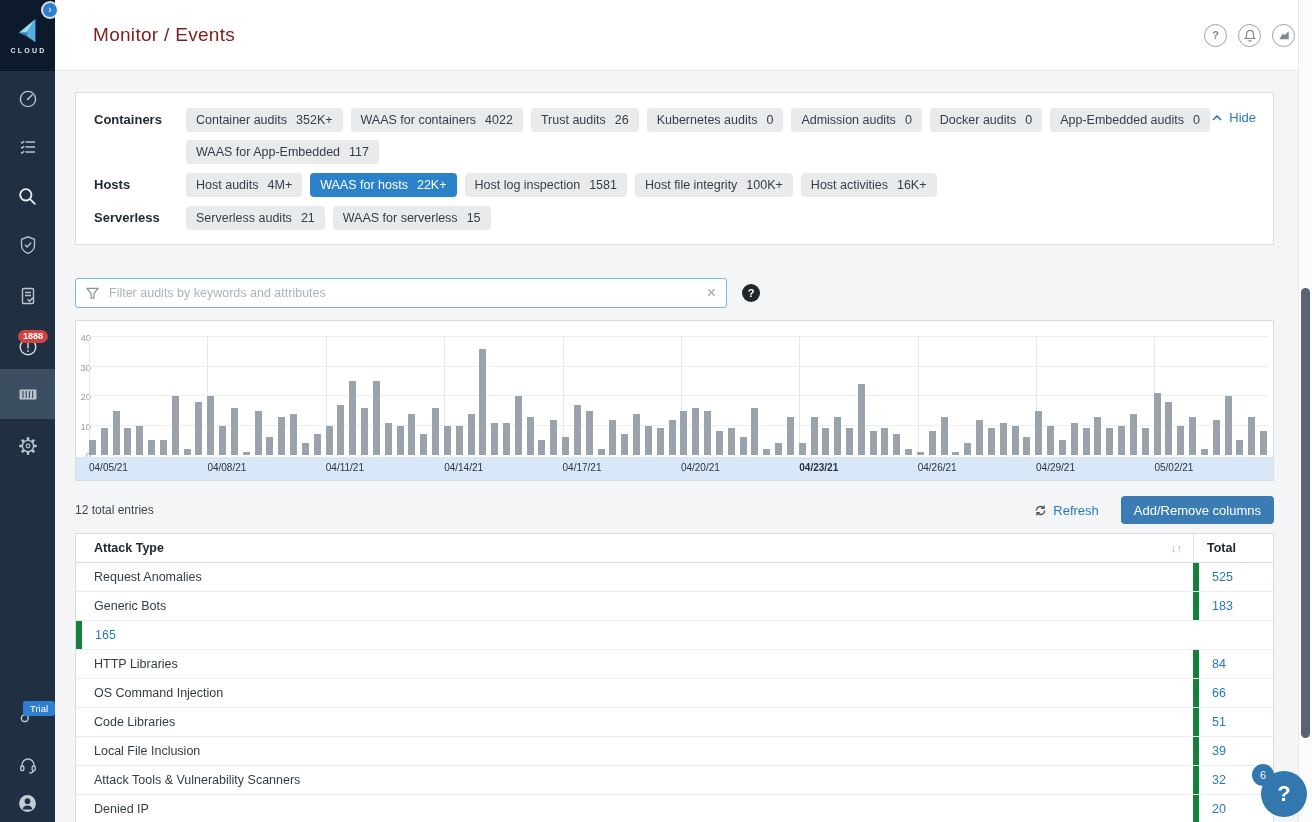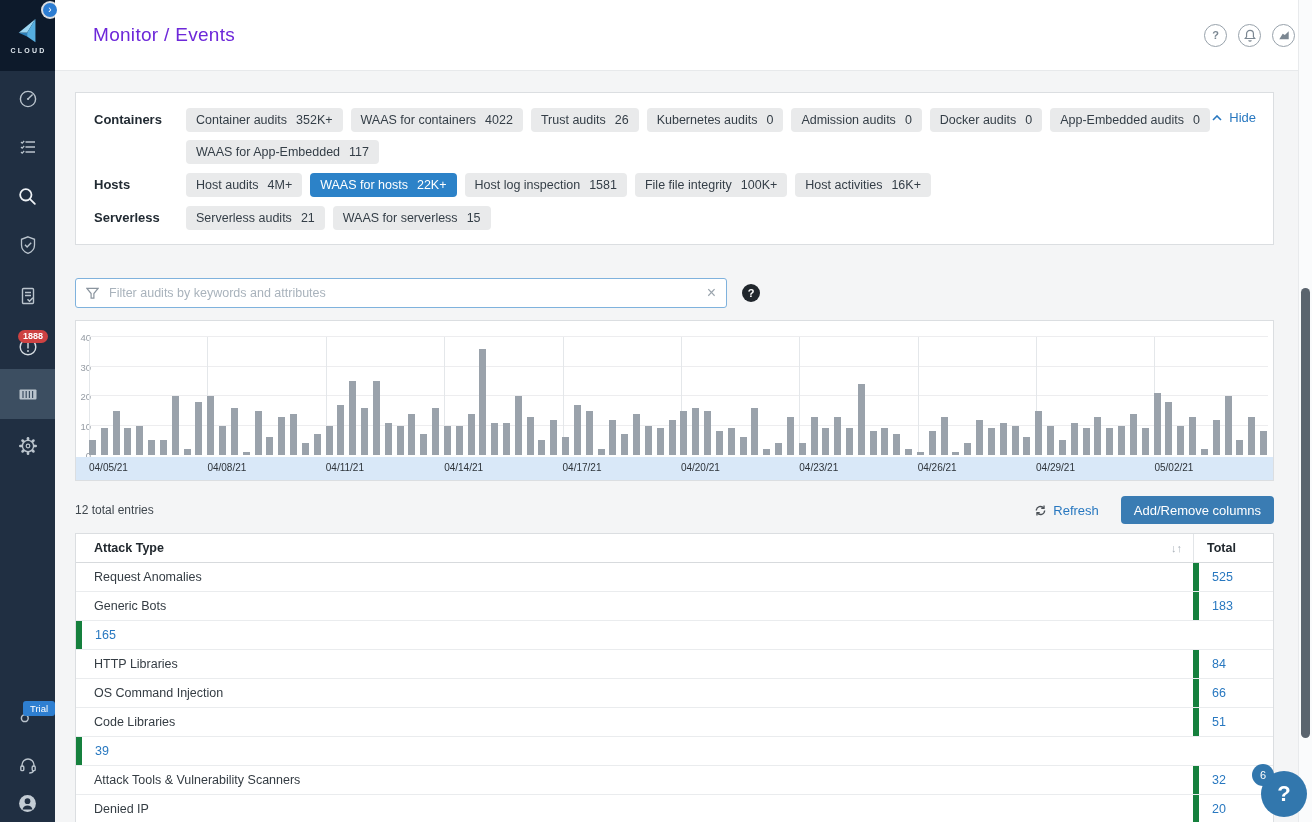--- a/index.html
+++ b/index.html
@@ -16,21 +16,21 @@
   .nav-item{position:absolute;left:0;width:55px;height:50px;display:flex;align-items:center;justify-content:center;cursor:pointer;}
   .nav-item.active{background:#3c4e61;}
   .alert-badge{position:absolute;top:330px;left:18px;background:#ce4242;color:#fff;font-size:9px;font-weight:700;
     padding:1px 5px 2px;border-radius:8px;z-index:3;}
   .trial-badge{position:absolute;top:701px;left:23px;background:#2e7fd1;color:#fff;font-size:9.5px;
     padding:2px 7px;border-radius:3px;z-index:3;}
 
   
   .main{margin-left:55px;}
   .header{height:71px;background:#fff;border-bottom:1px solid #e7e9eb;display:flex;align-items:center;padding:0 17px 0 38px;}
-  .page-title{font-size:19px;color:#6d28d9;letter-spacing:.3px;}
+  .page-title{font-size:19px;color:#7f1d1d;letter-spacing:.3px;}
   .header-icons{margin-left:auto;display:flex;gap:11px;}
   .hicon{width:23px;height:23px;border-radius:50%;border:1.5px solid #98a2ab;display:flex;align-items:center;justify-content:center;
     color:#7b8792;background:#fff;cursor:pointer;font-size:11px;font-weight:700;padding:0;}
 
   
   .content{padding:21px 0 0 20px;}
   .card{background:#fff;border:1px solid #dbdee1;width:1199px;}
 
   
   .filters-card{position:relative;padding:15px 18px 12px;}
@@ -269,21 +269,21 @@
                 </button>
                 <button class="chip selected">
                   <span class="chip-name">WAAS for hosts</span>
                   <span class="chip-count">22K+</span>
                 </button>
                 <button class="chip">
                   <span class="chip-name">Host log inspection</span>
                   <span class="chip-count">1581</span>
                 </button>
                 <button class="chip">
-                  <span class="chip-name">File file integrity</span>
+                  <span class="chip-name">Host file integrity</span>
                   <span class="chip-count">100K+</span>
                 </button>
                 <button class="chip">
                   <span class="chip-name">Host activities</span>
                   <span class="chip-count">16K+</span>
                 </button>
               </div>
             </div>
           </div>
           <div class="cat-row">
@@ -448,21 +448,21 @@
           <div class="vgrid" style="left: calc(90.9091% - 6.36364px);"></div>
         </div>
       <div class="axis-strip" style="background: rgb(217, 232, 248);">
         <div class="axis-inner">
             <span class="xtick" style="left: calc(0% + 0px);">04/05/21</span>
             <span class="xtick" style="left: calc(10.101% - 0.707071px);">04/08/21</span>
             <span class="xtick" style="left: calc(20.202% - 1.41414px);">04/11/21</span>
             <span class="xtick" style="left: calc(30.303% - 2.12121px);">04/14/21</span>
             <span class="xtick" style="left: calc(40.404% - 2.82828px);">04/17/21</span>
             <span class="xtick" style="left: calc(50.5051% - 3.53535px);">04/20/21</span>
-            <span class="xtick" style="left: calc(60.6061% - 4.24242px);">04/23/21</span>
+            <span class="xtick" style="left: calc(60.6061% - 4.24242px); font-weight: bold;">04/23/21</span>
             <span class="xtick" style="left: calc(70.7071% - 4.94949px);">04/26/21</span>
             <span class="xtick" style="left: calc(80.8081% - 5.65657px);">04/29/21</span>
             <span class="xtick" style="left: calc(90.9091% - 6.36364px);">05/02/21</span>
           </div>
       </div>
     </section>
 
     <div class="toolbar">
       <span class="total-entries">12 total entries</span>
       <div class="toolbar-right">
@@ -519,20 +519,21 @@
               <a class="total-link">66</a>
             </div>
           </div>
           <div class="trow">
             <div class="tcell-name">Code Libraries</div>
             <div class="tcell-total">
               <a class="total-link">51</a>
             </div>
           </div>
           <div class="trow">
+            <div class="tcell-name">Local File Inclusion</div>
             <div class="tcell-total">
               <a class="total-link">39</a>
             </div>
           </div>
           <div class="trow">
             <div class="tcell-name">Attack Tools &amp; Vulnerability Scanners</div>
             <div class="tcell-total">
               <a class="total-link">32</a>
             </div>
           </div>

